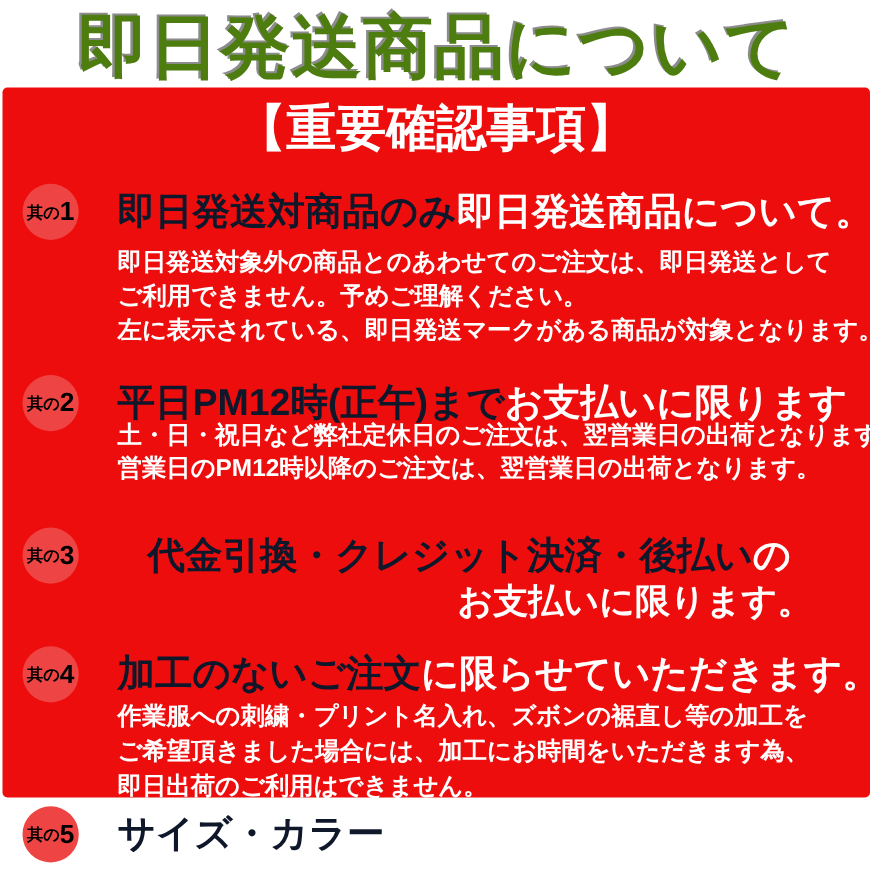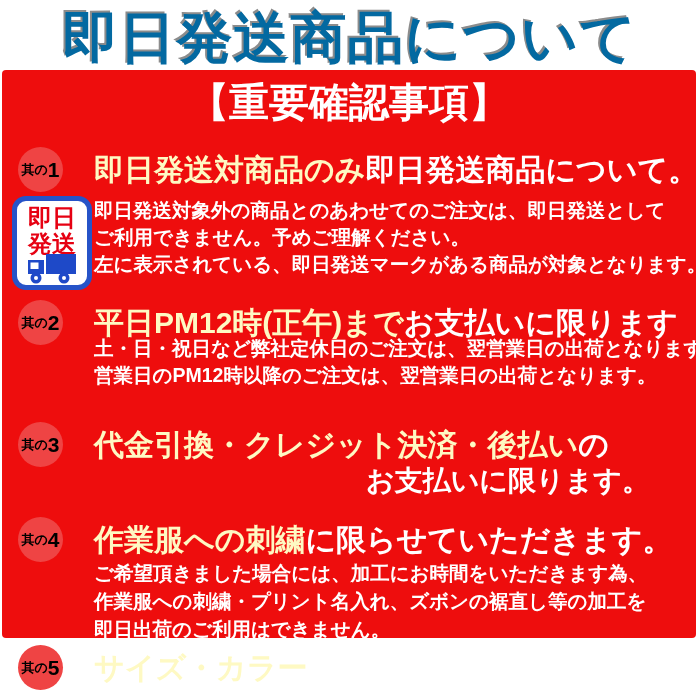--- a/index.html
+++ b/index.html
@@ -4,21 +4,21 @@
 <style>
   * { margin:0; padding:0; box-sizing:border-box; }
   body { background:#fff; }
   #canvas {
     position:relative; width:700px; height:696px; background:#ffffff;
     overflow:hidden; font-family:"Liberation Sans","DejaVu Sans",sans-serif;
     font-weight:bold;
   }
   .page-title {
     position:absolute; top:1px; left:0; width:100%; text-align:center;
-    font-size:56px; font-weight:bold; color:#0369a1;
+    font-size:56px; font-weight:bold; color:#4d7c0f;
     text-shadow:-2px -2px 0 #8c8c8c; letter-spacing:1px; white-space:nowrap;
   }
   .red-panel {
     position:absolute; left:2px; top:70px; width:694px; height:568px;
     background:#ee0d0d; border-radius:4px;
   }
   .section-title {
     position:absolute; top:5px; left:0; width:100%; text-align:center;
     font-size:40px; color:#ffffff; white-space:nowrap;
   }
@@ -26,29 +26,29 @@
     position:absolute; left:16px; width:45px; height:45px; background:#ef4444;
     border-radius:50%; color:#000; display:flex; align-items:center;
     justify-content:center; white-space:nowrap;
   }
   .num-circle .small { font-size:13px; }
   .num-circle .num  { font-size:21px; }
   .headline {
     position:absolute; left:92px; font-size:30px; color:#ffffff;
     line-height:45px; white-space:nowrap;
   }
-  .headline .hl { color:#fef9c3; }
+  .headline .hl { color:#0f172a; }
   .body-text {
     position:absolute; left:92px; color:#ffffff; font-size:19.5px;
     line-height:27px; white-space:nowrap;
   }
   
   .c1 { top:77px; }  .h1 { top:77px; }
   .c2 { top:230px; } .h2 { top:230px; }
-  .c3 { top:352px; } .h3 { top:352px; }
+  .c3 { top:352px; } .h3 { top:352px;margin-left:24px; }
   .c4 { top:447px; } .h4 { top:447px; }
   .c5 { top:575px; } .h5 { top:575px; }
   .b1 { top:127px; }
   .b2 { top:265px; }
   .b4 { top:489px; line-height:28px; }
   .h3b { position:absolute; left:364px; top:388px; font-size:28px;
          color:#fff; line-height:45px; white-space:nowrap; }
   .ship-badge {
     position:absolute; left:10px; top:126px; width:80px; height:94px;
     background:#ffffff; border:5px solid #2653c8; border-radius:14px;
@@ -70,33 +70,20 @@
 
     <div class="section-title">【重要確認事項】</div>
 
     <div class="num-circle c1">
       <span class="small">其の</span>
         <span class="num">1</span>
     </div>
     <div class="headline h1">
       <span class="hl">即日発送対商品のみ</span><span>即日発送商品について。</span>
     </div>
-    <div class="ship-badge">
-      <div class="jp first">即日</div>
-      <div class="jp">発送</div>
-      <svg width="52" height="30" viewBox="0 0 52 30">
-        <rect x="20" y="0" width="30" height="20" fill="#1e49c8"></rect>
-        <path d="M2 6 h16 v14 h-16 z" fill="#1e49c8"></path>
-        <rect x="4.5" y="8.5" width="8" height="6.5" fill="#ffffff"></rect>
-        <circle cx="10" cy="24" r="5.5" fill="#1e49c8"></circle>
-          <circle cx="10" cy="24" r="2" fill="#ffffff"></circle>
-        <circle cx="38" cy="24" r="5.5" fill="#1e49c8"></circle>
-          <circle cx="38" cy="24" r="2" fill="#ffffff"></circle>
-      </svg>
-    </div>
     <div class="body-text b1">
       <div>即日発送対象外の商品とのあわせてのご注文は、即日発送として</div>
       <div>ご利用できません。予めご理解ください。</div>
       <div>左に表示されている、即日発送マークがある商品が対象となります。</div>
     </div>
 
     <div class="num-circle c2">
       <span class="small">其の</span>
         <span class="num">2</span>
     </div>
@@ -115,25 +102,25 @@
     <div class="headline h3">
       <span class="hl">代金引換・クレジット決済・後払い</span><span>の</span>
     </div>
     <div class="h3b">お支払いに限ります。</div>
 
     <div class="num-circle c4">
       <span class="small">其の</span>
         <span class="num">4</span>
     </div>
     <div class="headline h4">
-      <span class="hl">作業服への刺繍</span><span>に限らせていただきます。</span>
+      <span class="hl">加工のないご注文</span><span>に限らせていただきます。</span>
     </div>
     <div class="body-text b4">
+      <div>作業服への刺繍・プリント名入れ、ズボンの裾直し等の加工を</div>
       <div>ご希望頂きました場合には、加工にお時間をいただきます為、</div>
-      <div>作業服への刺繍・プリント名入れ、ズボンの裾直し等の加工を</div>
       <div>即日出荷のご利用はできません。</div>
     </div>
 
     <div class="num-circle c5">
       <span class="small">其の</span>
         <span class="num">5</span>
     </div>
     <div class="headline h5">
       <span class="hl">サイズ・カラー</span><span>のお間違いにはご注意ください。</span>
     </div>

